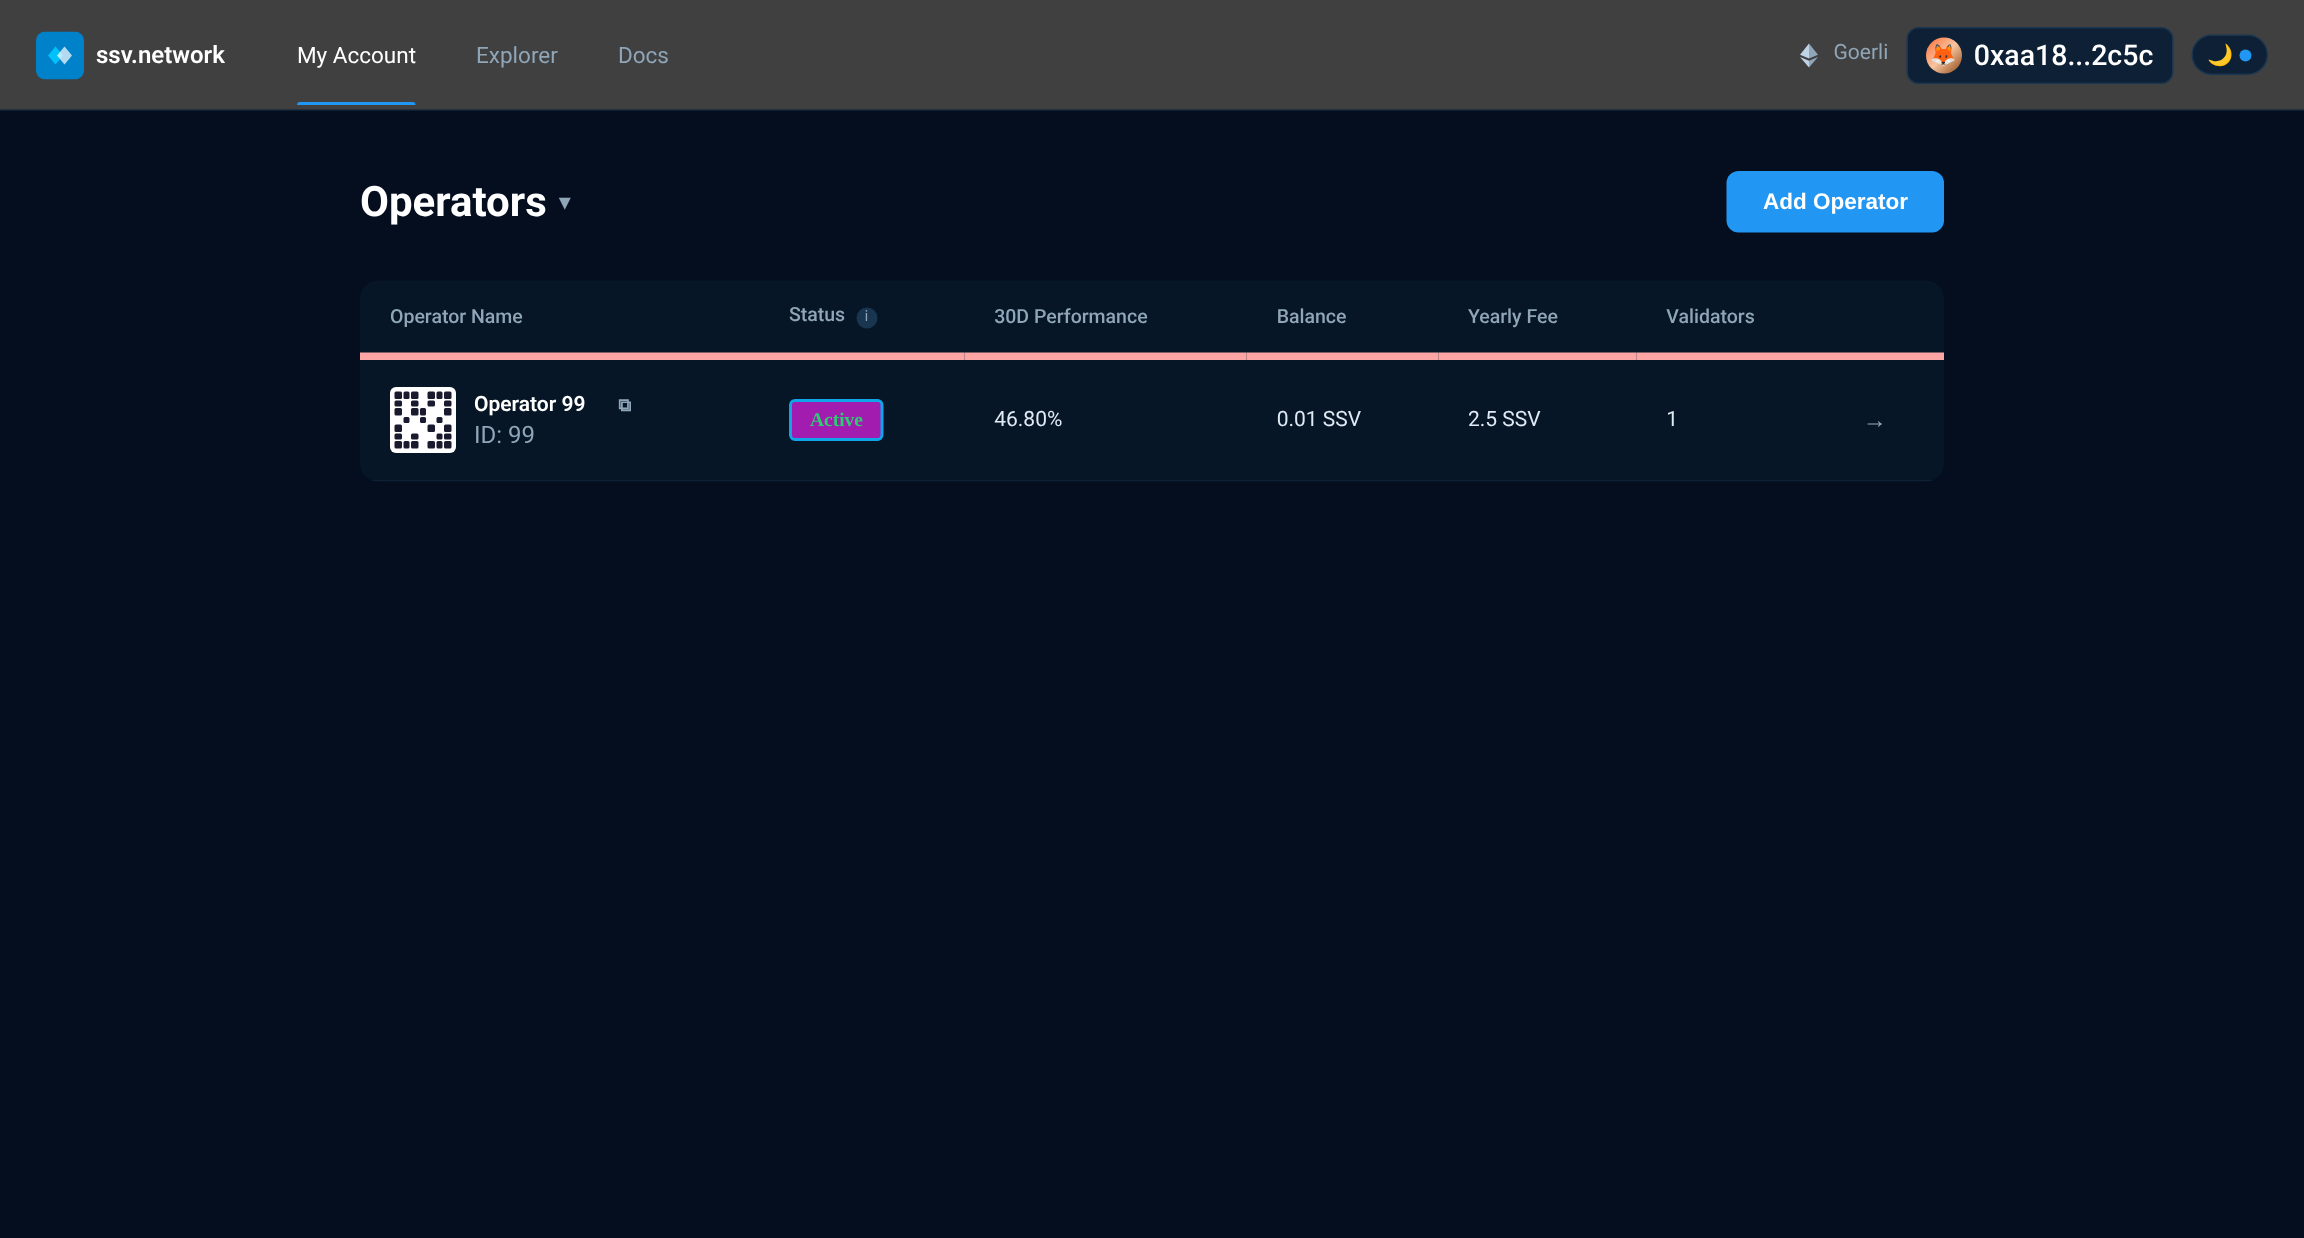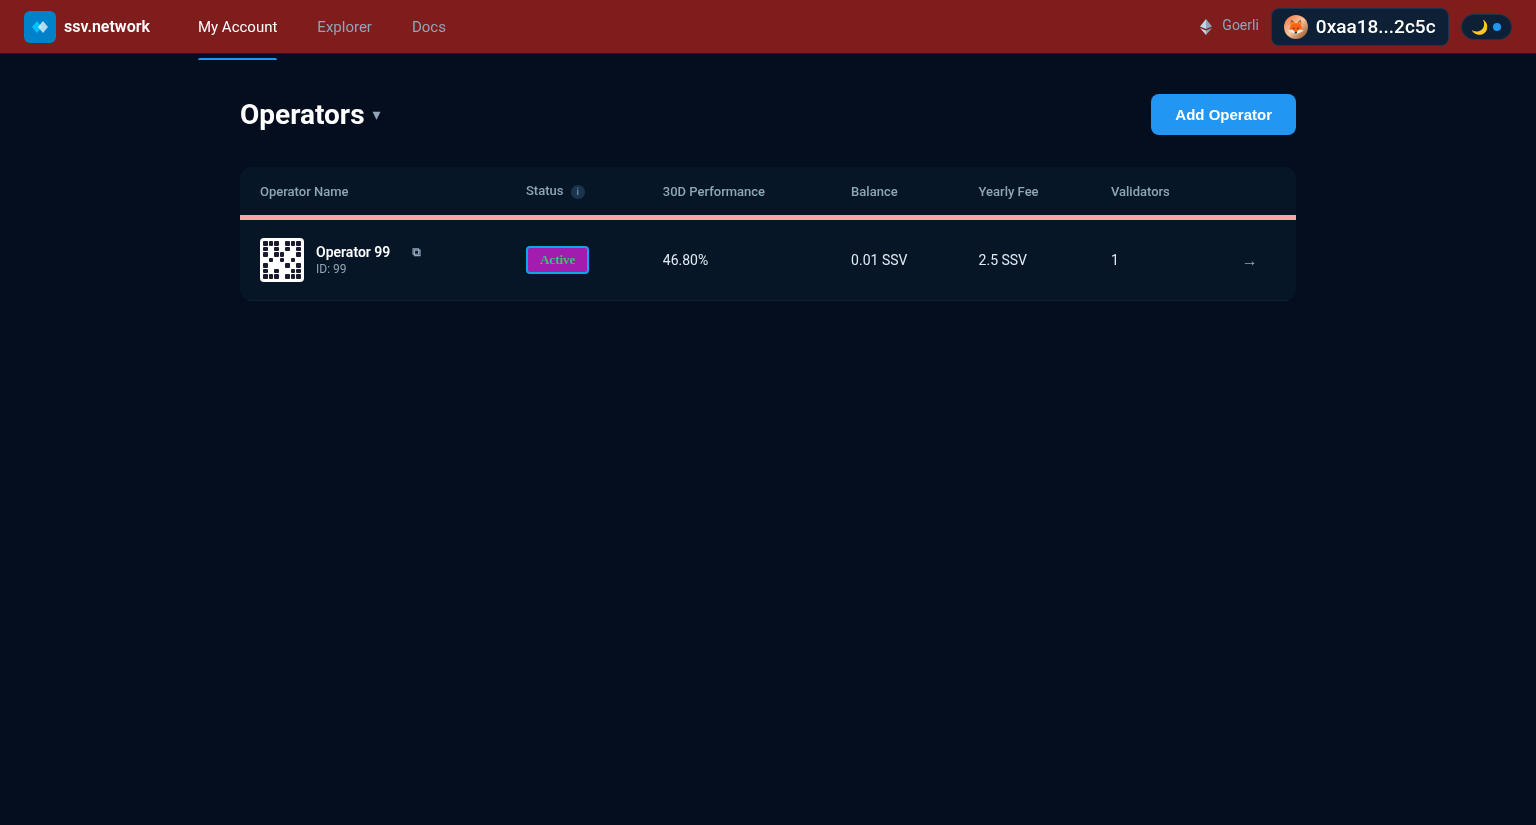--- a/index.html
+++ b/index.html
@@ -8,22 +8,22 @@
       color: #ffffff;
       font-family: -apple-system, BlinkMacSystemFont, 'Segoe UI', Roboto, sans-serif;
       min-height: 825px;
       width: 1536px;
     }
 
     
     header {
       display: flex;
       align-items: center;
-      background-color: #7f1d1d;
-      height: 54px;
+      background-color: #404040;
+      height: 74px;
       padding: 0 24px;
       border-bottom: 1px solid #0d2035;
     }
     .logo-area {
       display: flex;
       align-items: center;
       gap: 8px;
       margin-right: 32px;
       text-decoration: none;
     }
@@ -237,21 +237,21 @@
       display: flex;
       align-items: center;
       gap: 22px;
     }
     .copy-icon {
       color: #8fa5b8;
       font-size: 12px;
       cursor: pointer;
     }
     .operator-id {
-      font-size: 12px;
+      font-size: 16px;
       color: #8fa5b8;
       margin-top: 2px;
     }
 
     .status-badge {
       display: inline-block;
       padding: 4px 12px;
       border-radius: 4px;
       font-size: 13px;
       font-weight: 600;

